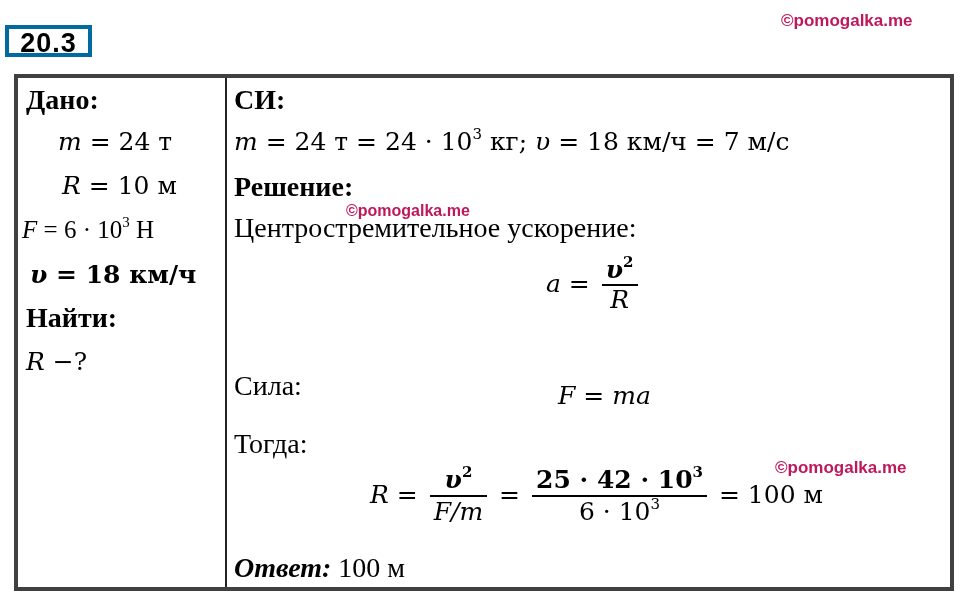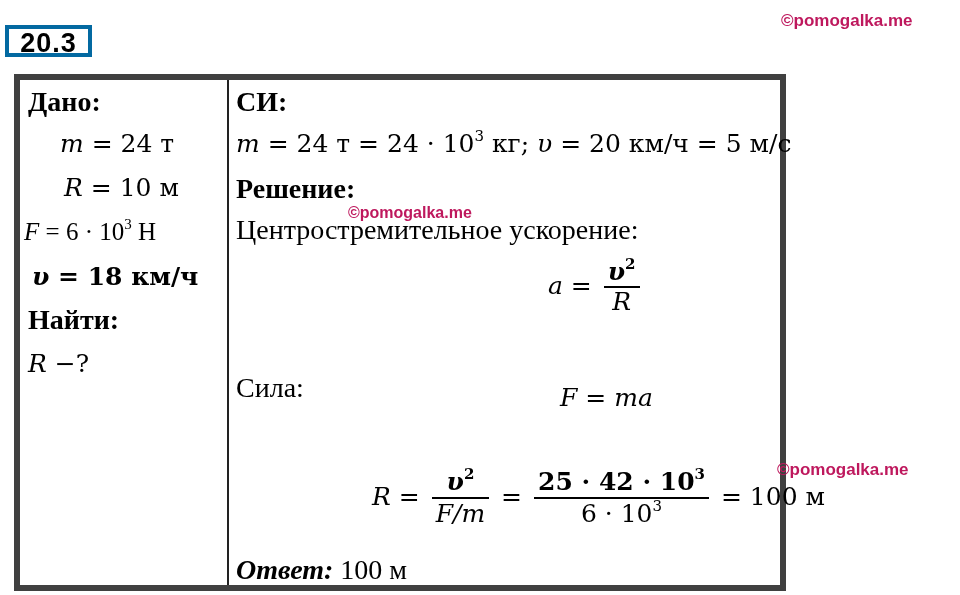--- a/index.html
+++ b/index.html
@@ -4,22 +4,22 @@
 <style>
   html, body { margin: 0; padding: 0; background: #ffffff; }
   body { width: 960px; height: 595px; position: relative; overflow: hidden;
          font-family: "Liberation Serif", serif; color: #000; }
   .num-box { position: absolute; left: 5px; top: 4px; width: 87px; height: 32px;
              border: 4px solid #0369a1; box-sizing: border-box;
              font-family: "Liberation Sans", sans-serif; font-weight: bold;
              font-size: 27px; line-height: 28px; text-align: center; letter-spacing: 1px; margin-top: 21px; }
   .wm { position: absolute; font-family: "Liberation Sans", sans-serif; font-weight: bold;
         font-size: 17px; color: #be185d; }
-  .tbl { position: absolute; left: 14px; top: 74px; width: 772px; height: 517px;
-         border: 6px solid #404040; box-sizing: border-box; }
+  .tbl { position: absolute; left: 14px; top: 74px; width: 940px; height: 517px;
+         border: 4px solid #404040; box-sizing: border-box; }
   .divider { position: absolute; left: 207px; top: 0; bottom: 0; width: 2px; background: #222; }
   .line { position: absolute; white-space: nowrap; font-size: 28px; line-height: 32px; }
   .bold { font-weight: bold; }
   .math { font-family: "DejaVu Serif", serif; font-size: 25px; }
   .it { font-style: italic; }
   sup { font-size: 15px; vertical-align: 11px; line-height: 0; }
   .frac { display: inline-block; vertical-align: middle; text-align: center; margin: 0 4px; }
   .frac .n { display: block; padding: 0 4px; font-weight: bold; }
   .frac .d { display: block; border-top: 2px solid #000; padding: 0 4px; }
 </style>
@@ -34,32 +34,33 @@
 
   <div class="line bold" style="left:8px; top:6px;">Дано:</div>
   <div class="line math" style="left:40px; top:48px;"><span class="it">m</span><span> = 24 т</span></div>
   <div class="line math" style="left:44px; top:92px;"><span class="it">R</span><span> = 10 м</span></div>
   <div class="line math" style="left:4px; top:136px;font-family:Liberation Serif, serif;"><span class="it">F</span><span> = 6 · 10</span><sup>3</sup><span> Н</span></div>
   <div class="line math" style="left:12px; top:181px;font-weight:bold;"><span class="it">υ</span><span> = 18 км/ч</span></div>
   <div class="line bold" style="left:8px; top:224px;">Найти:</div>
   <div class="line math" style="left:8px; top:268px;"><span class="it">R</span><span> −?</span></div>
 
   <div class="line bold" style="left:216px; top:6px;">СИ:</div>
-  <div class="line math" style="left:216px; top:48px;"><span class="it">m</span><span> = 24 т = 24 · 10</span><sup>3</sup><span> кг; </span><span class="it">υ</span><span> = 20 км/ч = 5 м/с</span></div>
+  <div class="line math" style="left:216px; top:48px;"><span class="it">m</span><span> = 24 т = 24 · 10</span><sup>3</sup><span> кг; </span><span class="it">υ</span><span> = 18 км/ч = 7 м/с</span></div>
   <div class="line bold" style="left:216px; top:93px;">Решение:</div>
   <div class="wm" style="left:328px; top:124px; font-size:16px;">©pomogalka.me</div>
   <div class="line" style="left:216px; top:134px;">Центростремительное ускорение:</div>
 
   <div class="line math" style="left:528px; top:178px; line-height:28px;">
     <span class="it">a</span><span> = </span><span class="frac"><span class="n"><span class="it">υ</span><sup>2</sup></span><span class="d it">R</span></span>
   </div>
 
   <div class="line" style="left:216px; top:262px;margin-top:30px;">Сила:</div>
   <div class="line math it" style="left:540px; top:302px;"><span>F</span><span style="font-style:normal"> = </span><span>ma</span></div>
 
+  <div class="line" style="left:216px; top:350px;">Тогда:</div>
   <div class="wm" style="left:757px; top:380px;">©pomogalka.me</div>
 
   <div class="line math" style="left:352px; top:387px; line-height:30px;">
     <span class="it">R</span><span> = </span><span class="frac"><span class="n"><span class="it">υ</span><sup>2</sup></span><span class="d it">F/m</span></span><span> = </span><span class="frac"><span class="n"><span>25 · 42 · 10</span><sup>3</sup></span><span class="d"><span>6 · 10</span><sup>3</sup></span></span><span> = 100 м</span>
   </div>
 
   <div class="line" style="left:216px; top:474px;"><span class="bold it">Ответ:</span><span> 100 м</span></div>
 </div>
 
 </body></html>

